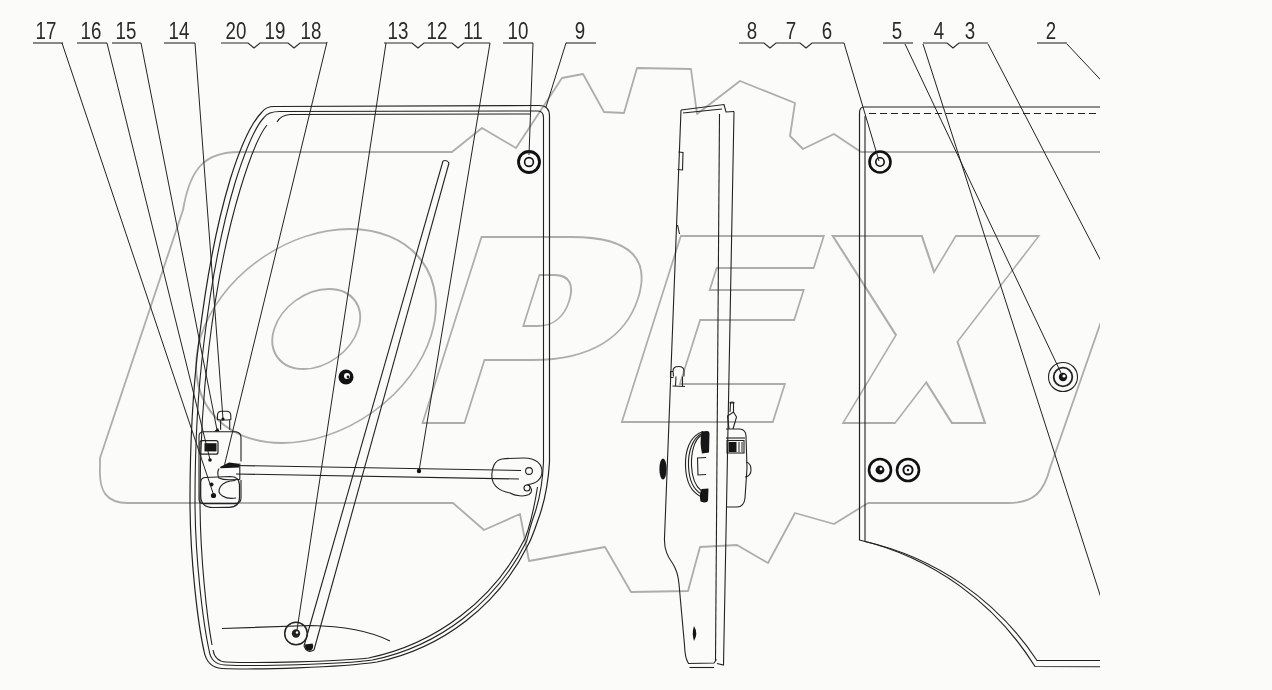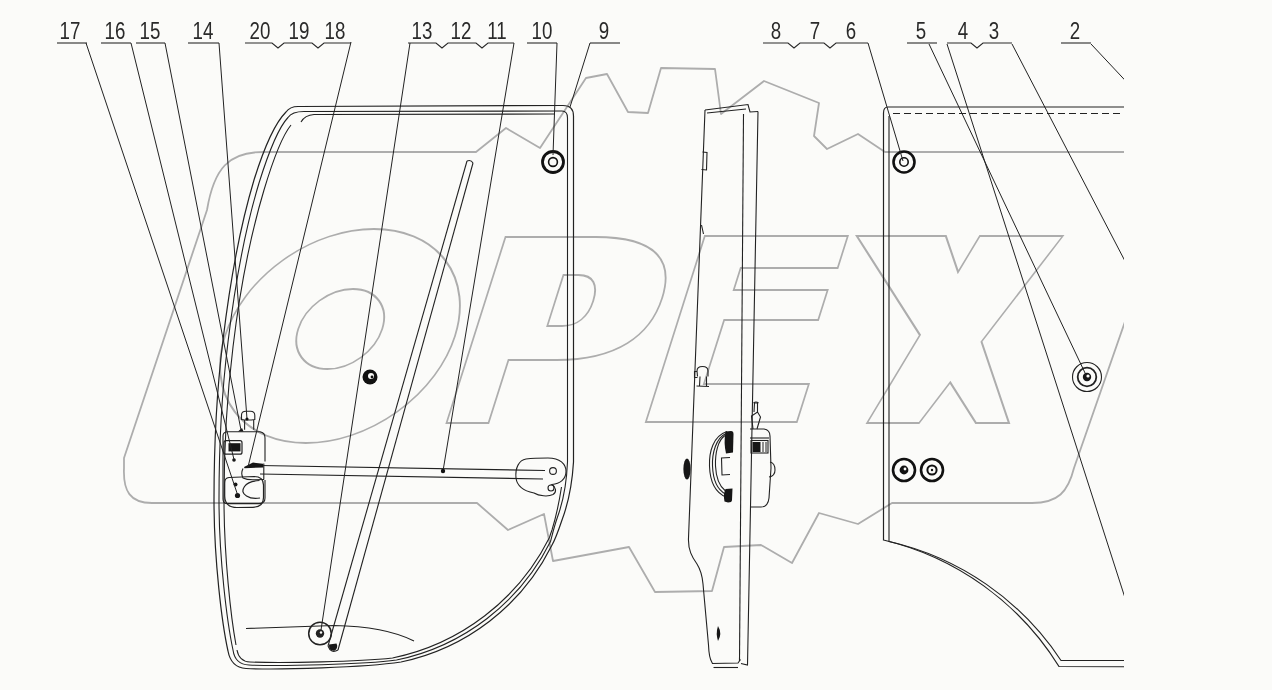--- a/index.html
+++ b/index.html
@@ -1,17 +1,17 @@
 <!DOCTYPE html>
 <html><head>
 <meta charset="utf-8">
 <style>
   html,body{margin:0;padding:0;background:#fbfbf9;}
   #page{width:1100px;height:690px;position:relative;overflow:hidden;
-        font-family:"Liberation Sans", sans-serif;margin-left:24px;}
+        font-family:"Liberation Sans", sans-serif;}
   svg{position:absolute;left:0;top:0;}
 </style>
 </head>
 <body>
 <div id="page">
 <svg width="1272" height="690" viewBox="0 0 1272 690">
 
 <rect x="0" y="0" width="1272" height="690" fill="#fbfbf9"></rect>
 
 <g stroke="#adadad" stroke-width="1.8" fill="none" stroke-linejoin="round">

